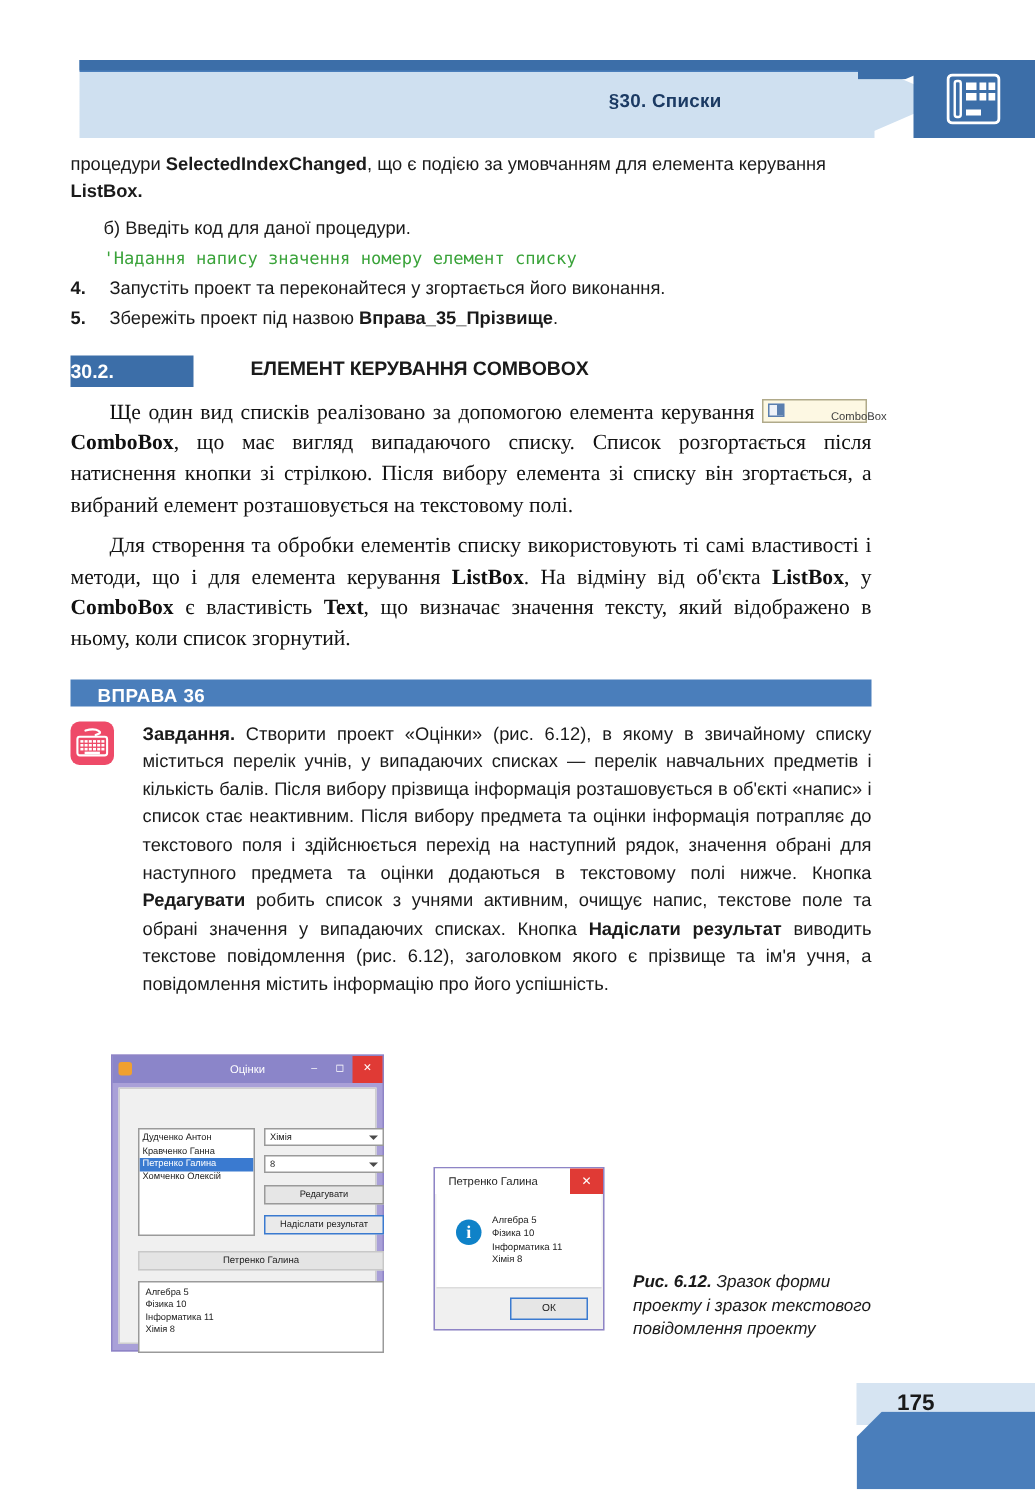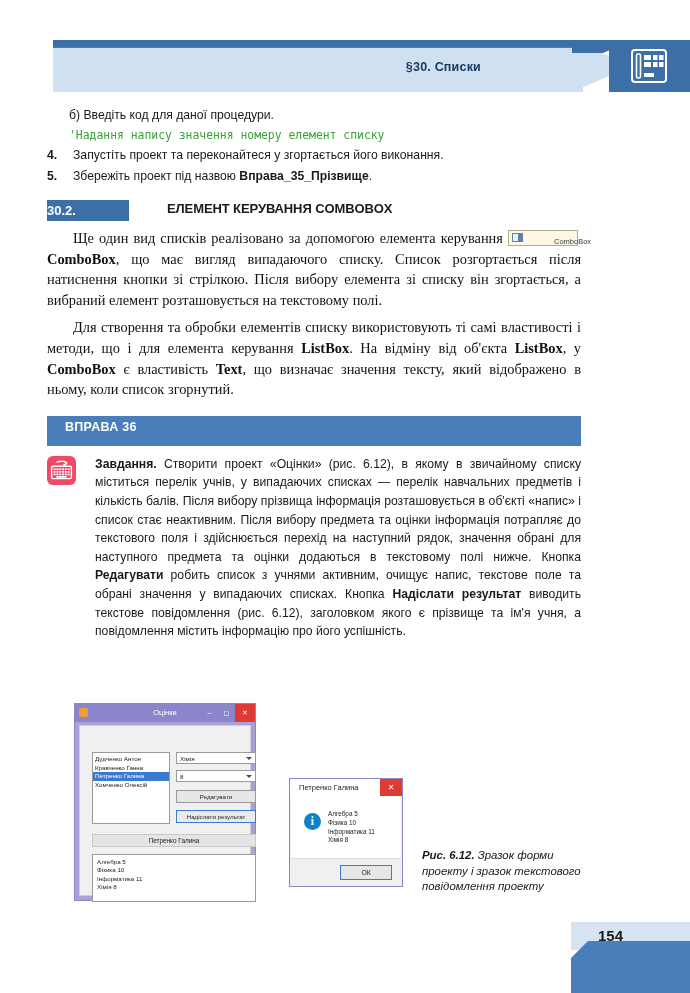--- a/index.html
+++ b/index.html
@@ -192,21 +192,21 @@
     left: 19px; top: 1px;
     font-family: "Liberation Sans", sans-serif;
     font-size: 7.5px;
     color: #3b3b3b;
   }
 
   
   .exercise-banner {
     margin-top: 16px;
     width: 534px;
-    height: 30px;
+    height: 18px;
     background: #4a7ebb;
     position: relative;
   }
   .exercise-banner span {
     position: absolute;
     left: 18px;
     top: 4px;
     color: #ffffff;
     font-size: 12.5px;
     font-weight: bold;
@@ -537,20 +537,21 @@
       <rect x="13" y="13" width="7" height="5" fill="#ffffff"></rect>
       <rect x="22" y="13" width="4.5" height="5" fill="#ffffff"></rect>
       <rect x="28" y="13" width="4.5" height="5" fill="#ffffff"></rect>
       <rect x="13" y="24" width="10" height="4" fill="#ffffff"></rect>
     </svg>
   </div>
 </div>
 
 <div class="content">
 
+  <p class="body-text"><span>процедури </span><span class="b">SelectedIndexChanged</span><span>, що є подією за умовчанням для елемента керування </span><span class="b">ListBox.</span></p>
 
   <div class="sub-line">б) Введіть код для даної процедури.</div>
 
   <div class="code-comment">'Надання напису значення номеру елемент списку</div>
 
   <div class="num-item">
     <span class="num">4.</span><span>Запустіть проект та переконайтеся у згортається його виконання.</span>
   </div>
   <div class="num-item">
     <span class="num">5.</span><span>Збережіть проект під назвою </span><span class="b">Вправа_35_Прізвище</span><span>.</span>
@@ -668,14 +669,14 @@
       <div class="mb-ok">ОК</div>
     </div>
   </div>
 
   <div class="fig-caption"><span class="fig-num">Рис. 6.12.</span><span> Зразок форми проекту і зразок текстового повідомлення проекту</span></div>
 </div>
 
 <div class="footer">
   <div class="footer-light"></div>
   <div class="footer-dark"></div>
-  <div class="footer-num">154</div>
+  <div class="footer-num">175</div>
 </div>
 
 </body></html>

